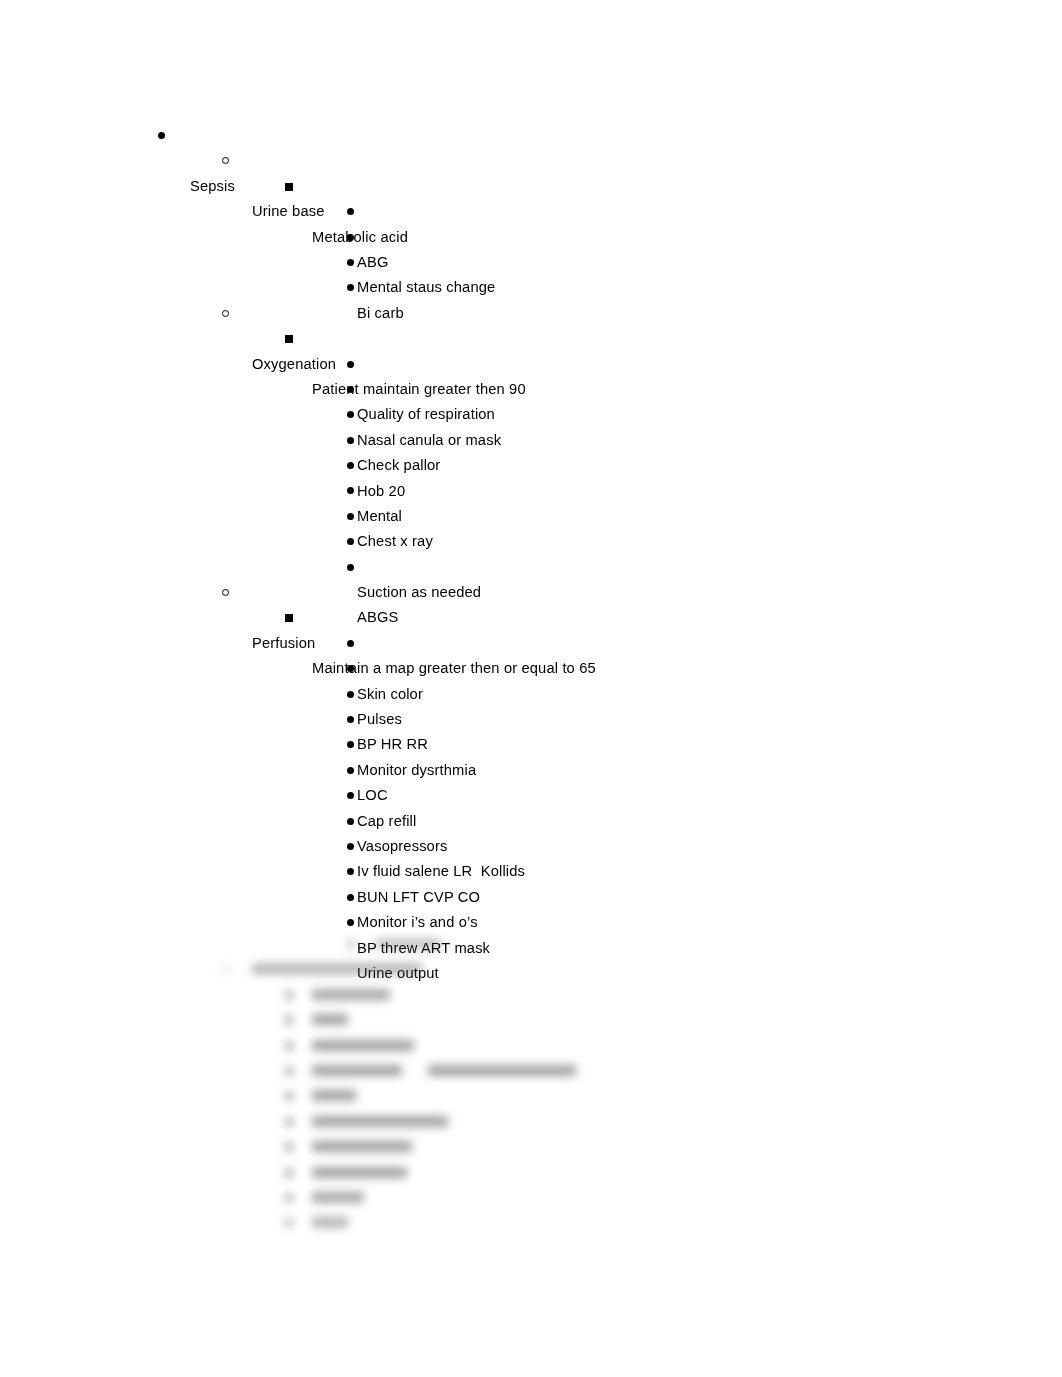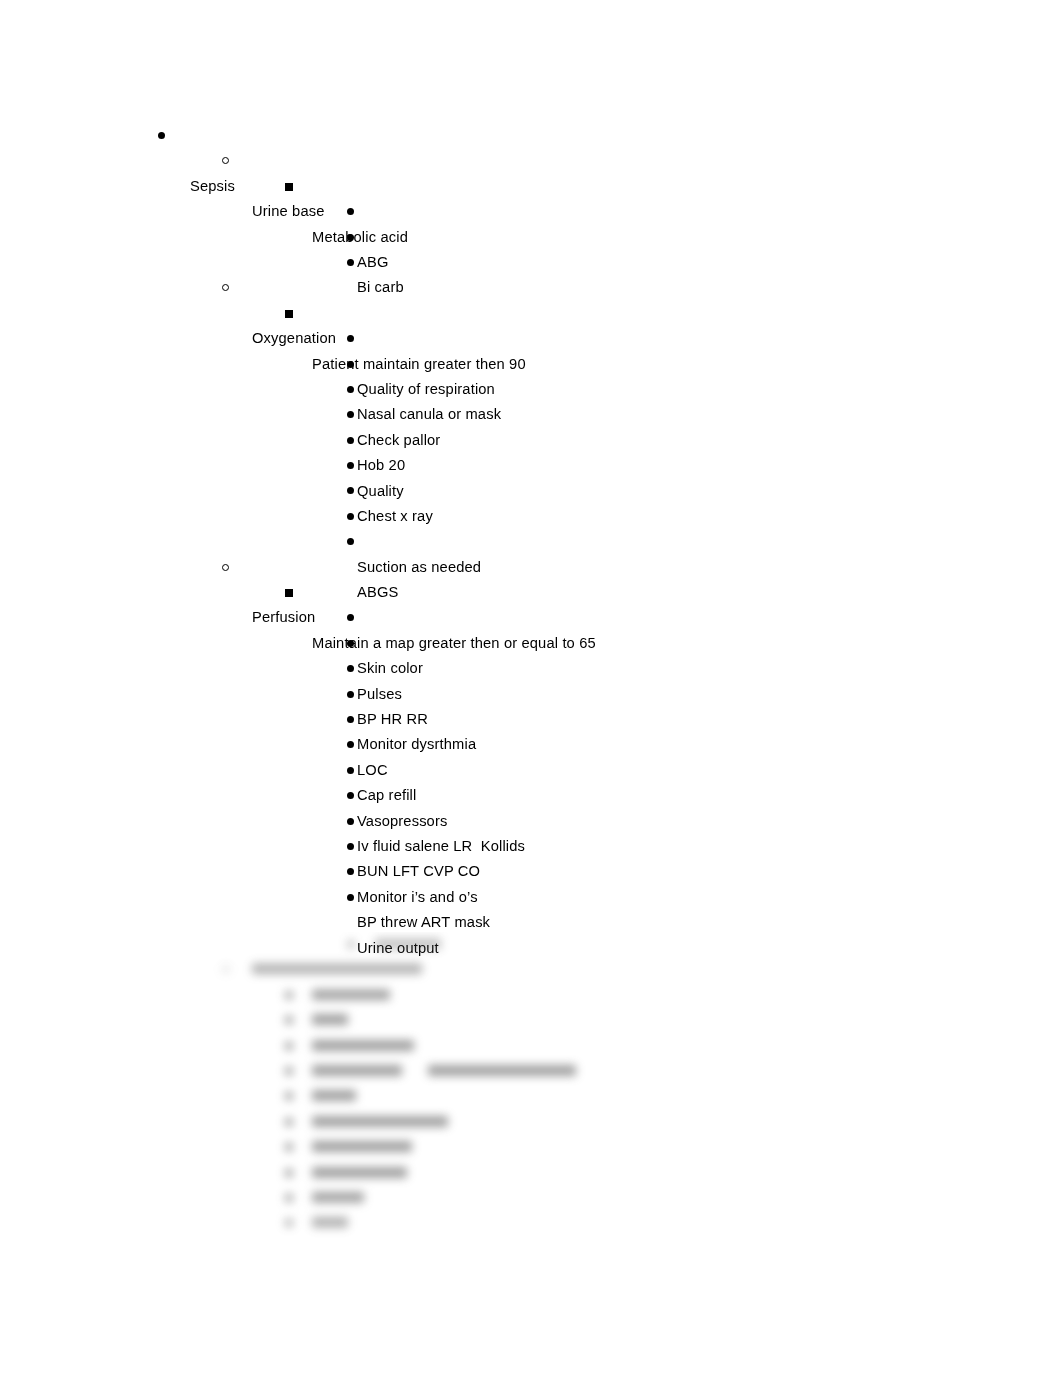--- a/index.html
+++ b/index.html
@@ -163,20 +163,24 @@
       <span class="sq"></span>
       <span class="txt">Metabolic acid</span>
     </div>
 
     <div class="row lvl4">
       <span class="di"></span>
       <span class="txt">ABG</span>
     </div>
     <div class="row lvl4">
       <span class="di"></span>
+      <span class="txt">Mental staus change</span>
+    </div>
+    <div class="row lvl4">
+      <span class="di"></span>
       <span class="txt">Bi carb</span>
     </div>
     <div class="row lvl4">
       <span class="di"></span>
       <span class="txt"></span>
     </div>
 
     <div class="row lvl2">
       <span class="ci"></span>
       <span class="txt">Oxygenation</span>
@@ -198,21 +202,21 @@
     <div class="row lvl4">
       <span class="di"></span>
       <span class="txt">Check pallor</span>
     </div>
     <div class="row lvl4">
       <span class="di"></span>
       <span class="txt">Hob 20</span>
     </div>
     <div class="row lvl4">
       <span class="di"></span>
-      <span class="txt">Quality</span>
+      <span class="txt">Mental</span>
     </div>
     <div class="row lvl4">
       <span class="di"></span>
       <span class="txt">Chest x ray</span>
     </div>
     <div class="row lvl4">
       <span class="di"></span>
     </div>
     <div class="row lvl4">
       <span class="di"></span>

